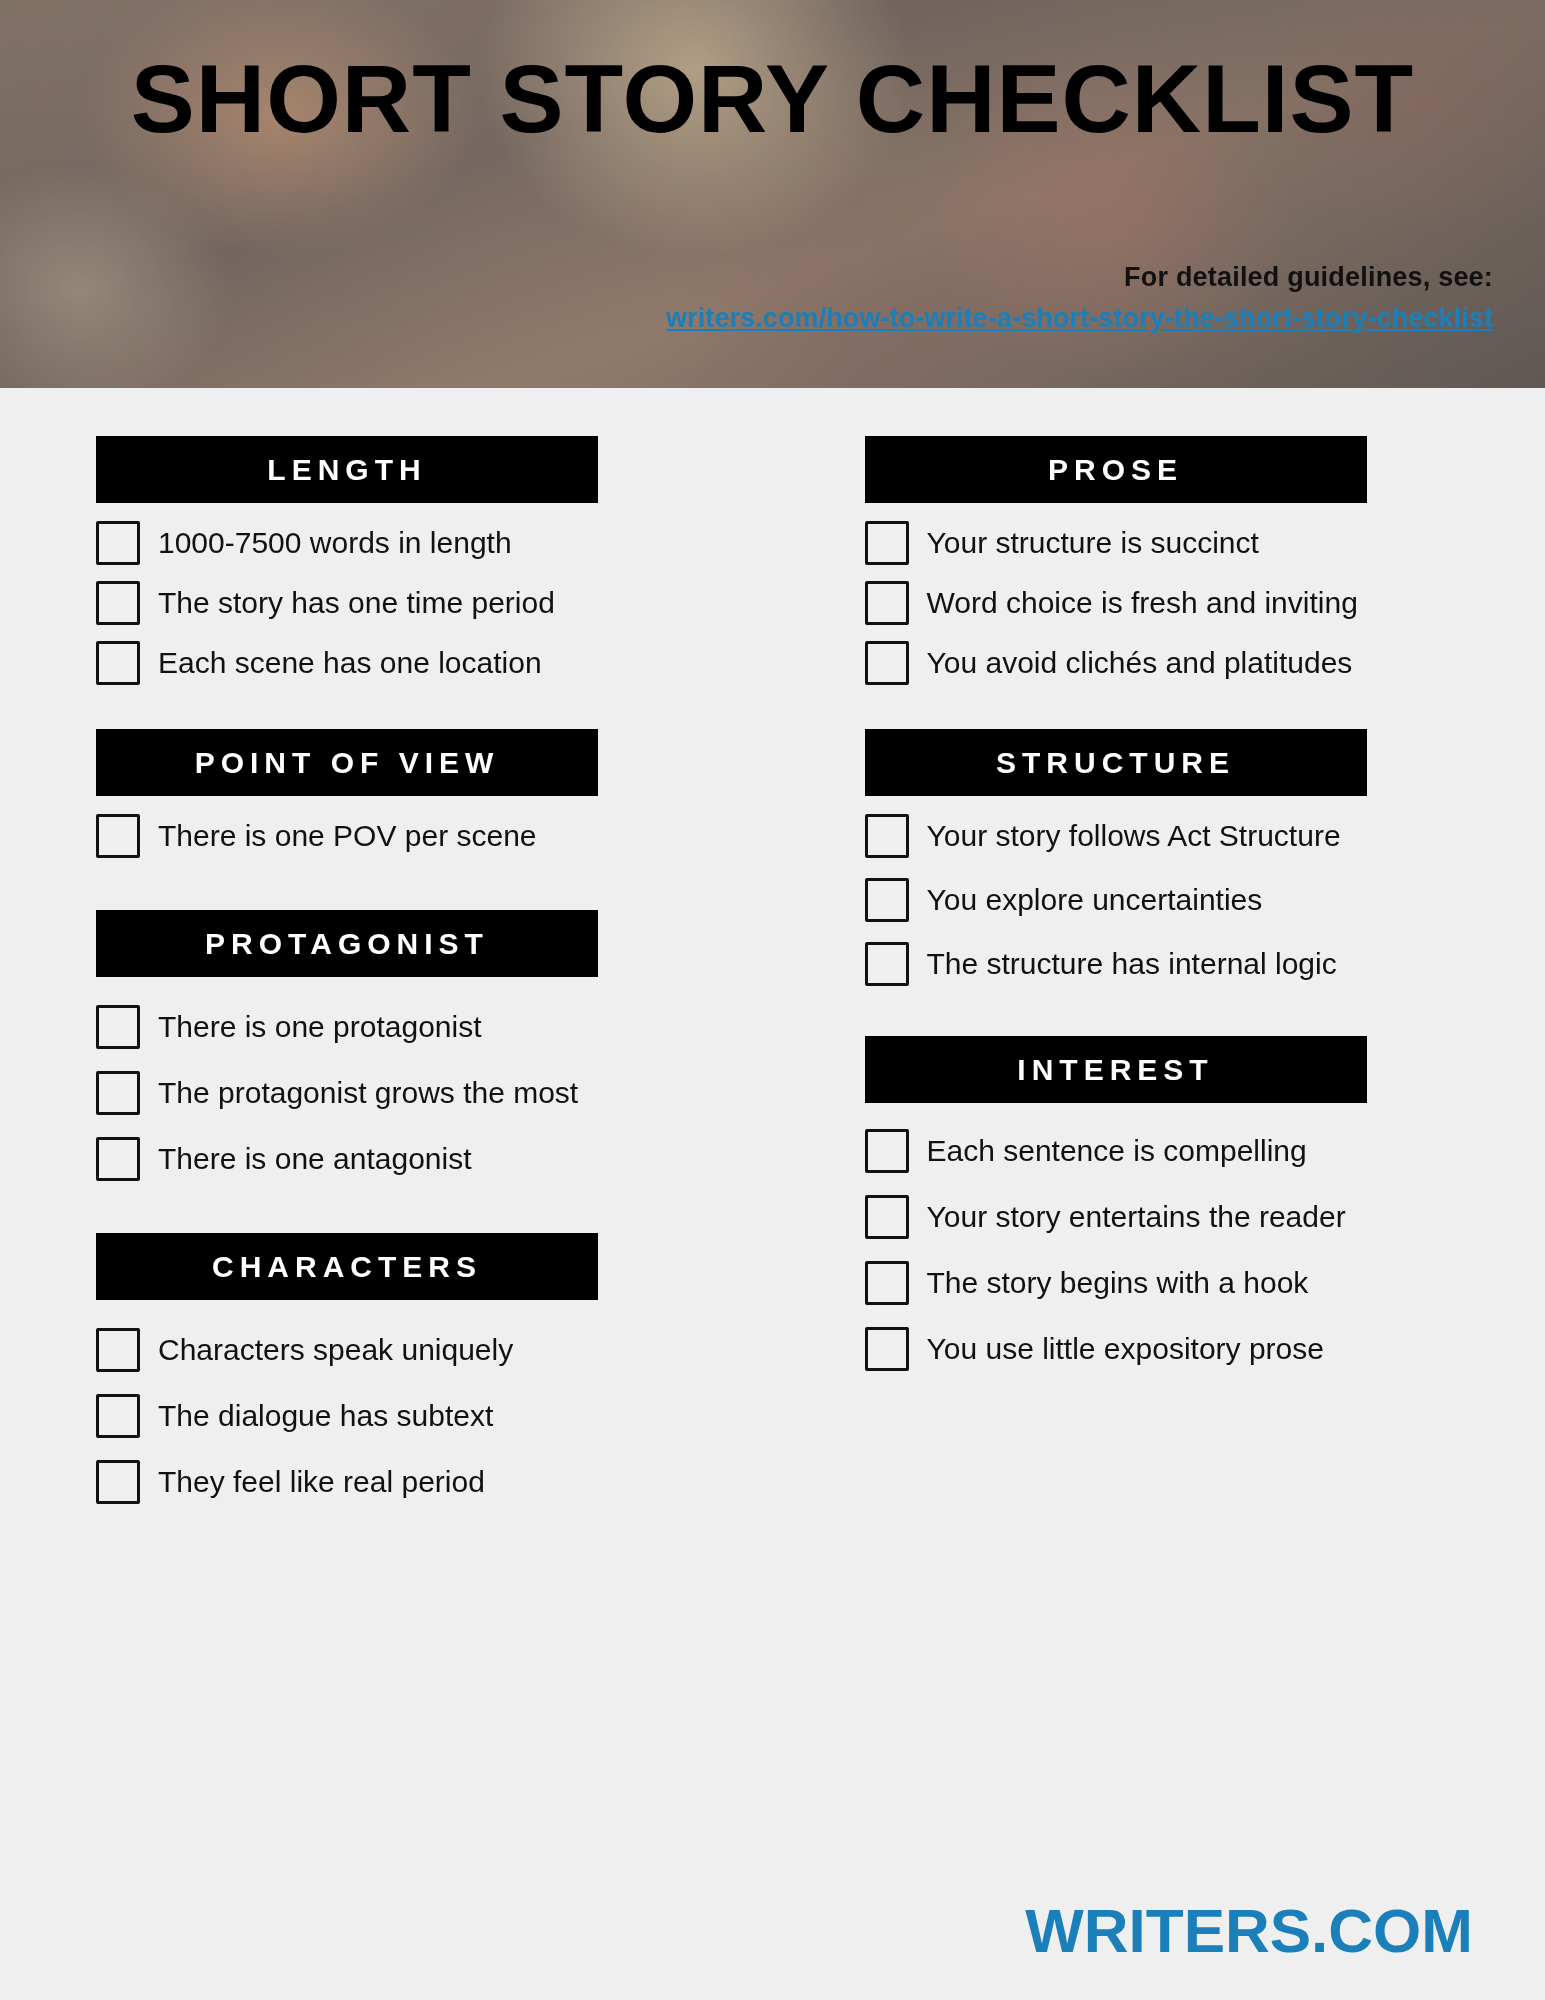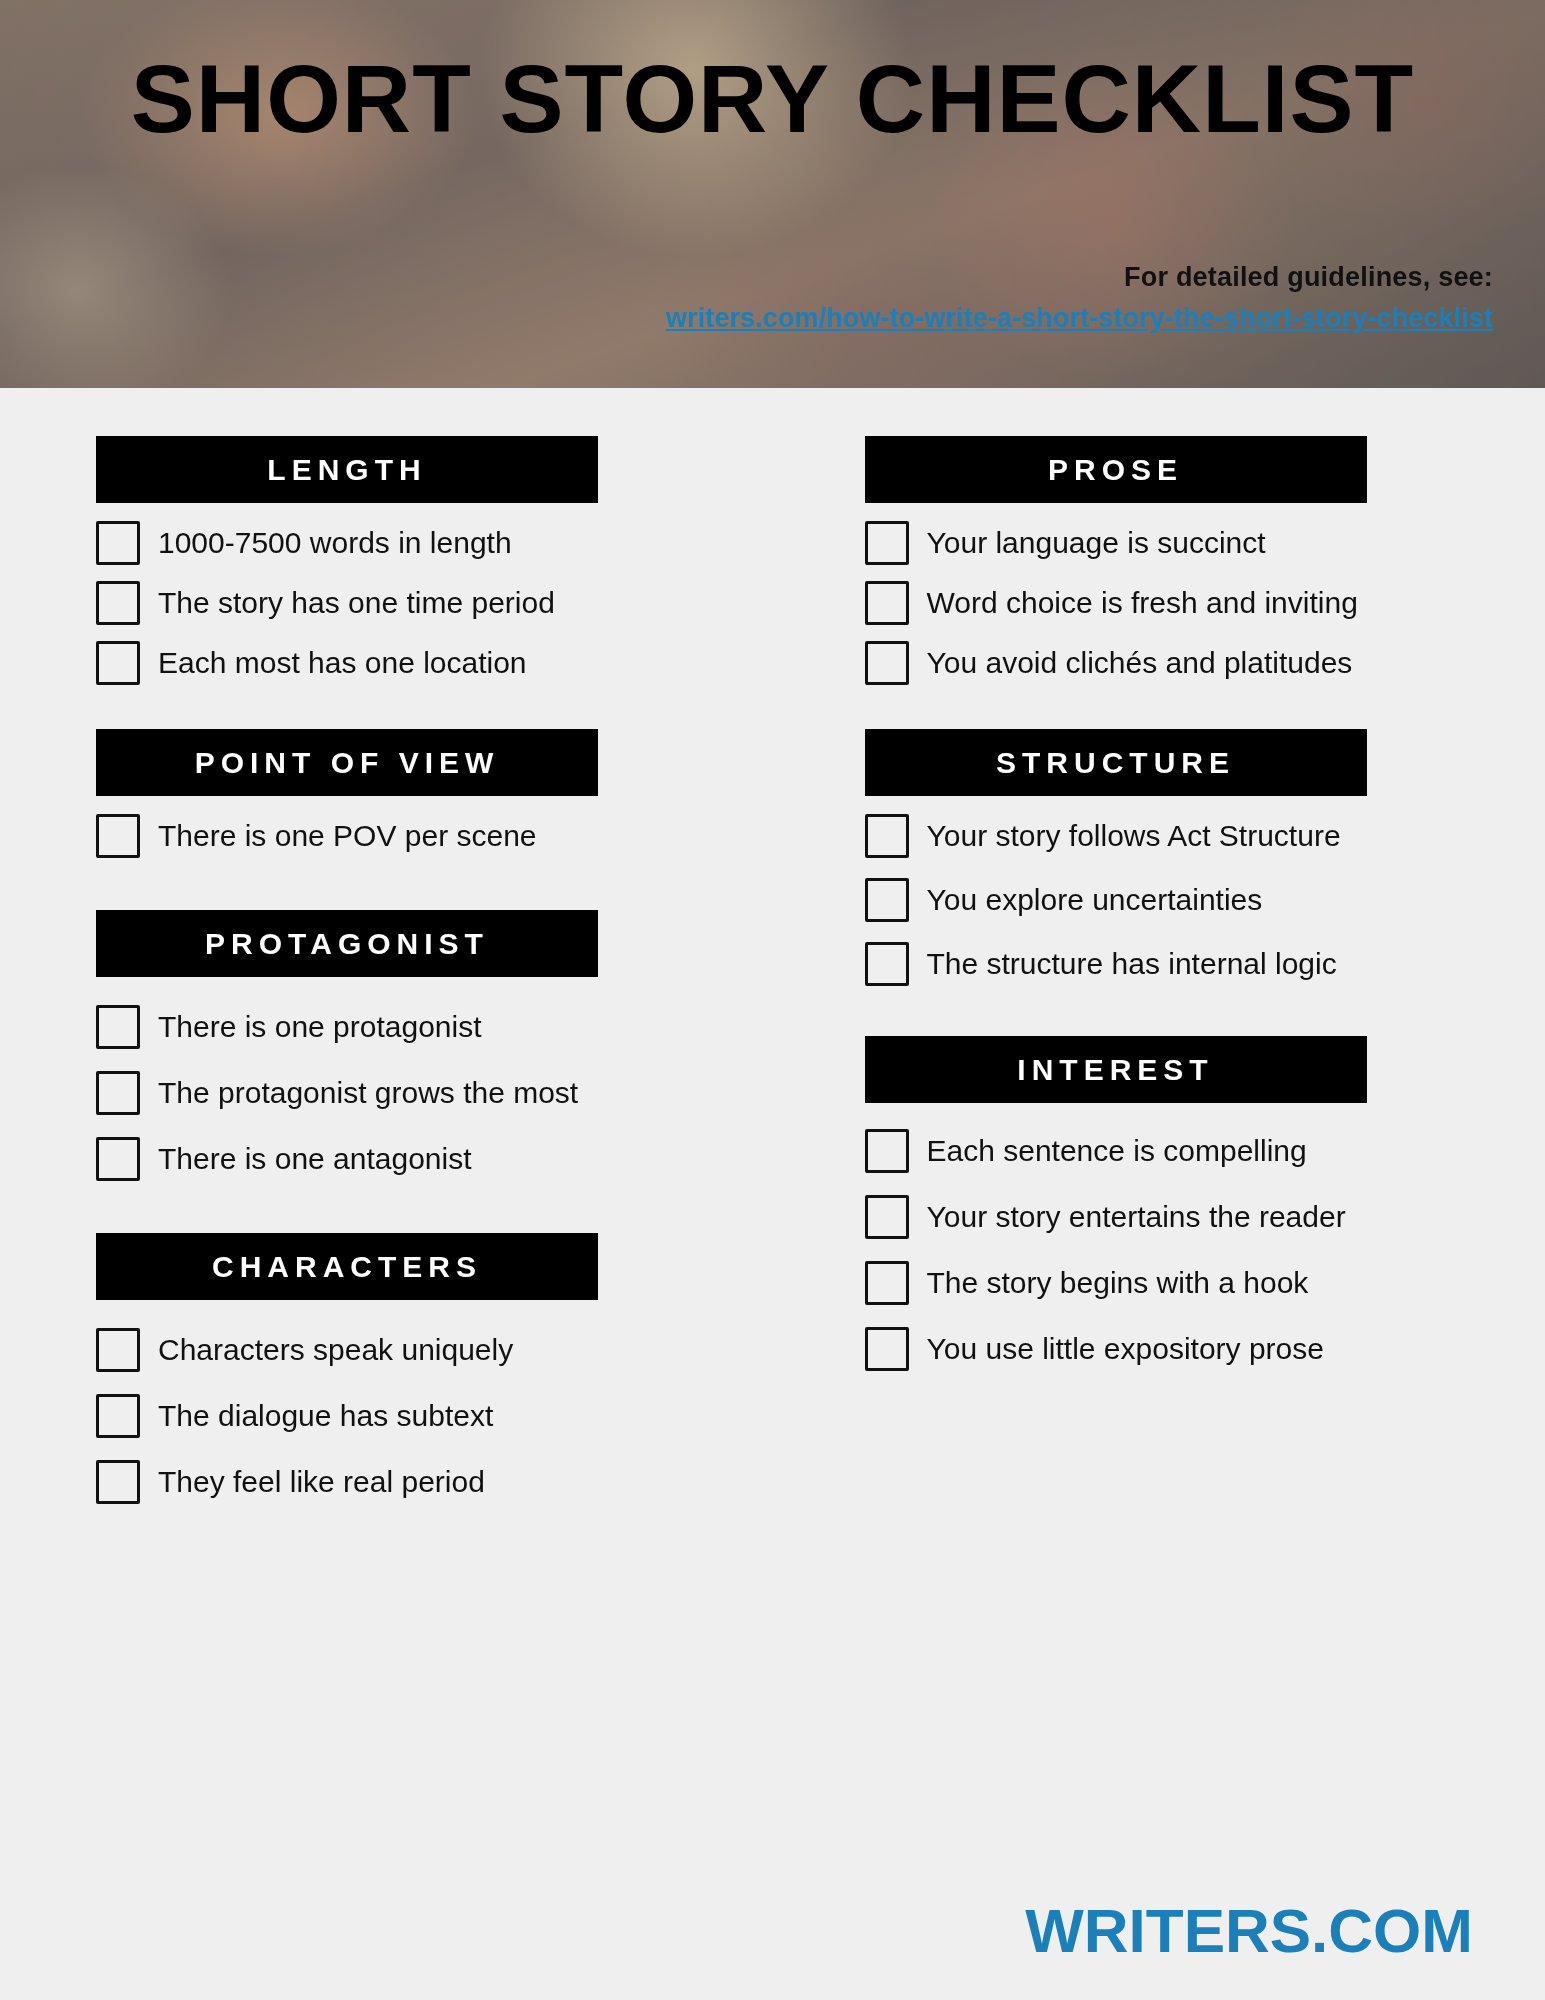--- a/index.html
+++ b/index.html
@@ -190,21 +190,21 @@
         <div class="item">
           <span class="checkbox"></span>
           <span class="item-label">1000-7500 words in length</span>
         </div>
         <div class="item">
           <span class="checkbox"></span>
           <span class="item-label">The story has one time period</span>
         </div>
         <div class="item">
           <span class="checkbox"></span>
-          <span class="item-label">Each most has one location</span>
+          <span class="item-label">Each scene has one location</span>
         </div>
       </div>
     </div>
 
     <div class="section sec-pov">
       <div class="section-head">POINT OF VIEW</div>
       <div class="items">
         <div class="item">
           <span class="checkbox"></span>
           <span class="item-label">There is one POV per scene</span>
@@ -250,21 +250,21 @@
 
   </div>
 
   <div class="col right">
 
     <div class="section sec-prose">
       <div class="section-head">PROSE</div>
       <div class="items">
         <div class="item">
           <span class="checkbox"></span>
-          <span class="item-label">Your language is succinct</span>
+          <span class="item-label">Your structure is succinct</span>
         </div>
         <div class="item">
           <span class="checkbox"></span>
           <span class="item-label">Word choice is fresh and inviting</span>
         </div>
         <div class="item">
           <span class="checkbox"></span>
           <span class="item-label">You avoid clichés and platitudes</span>
         </div>
       </div>

